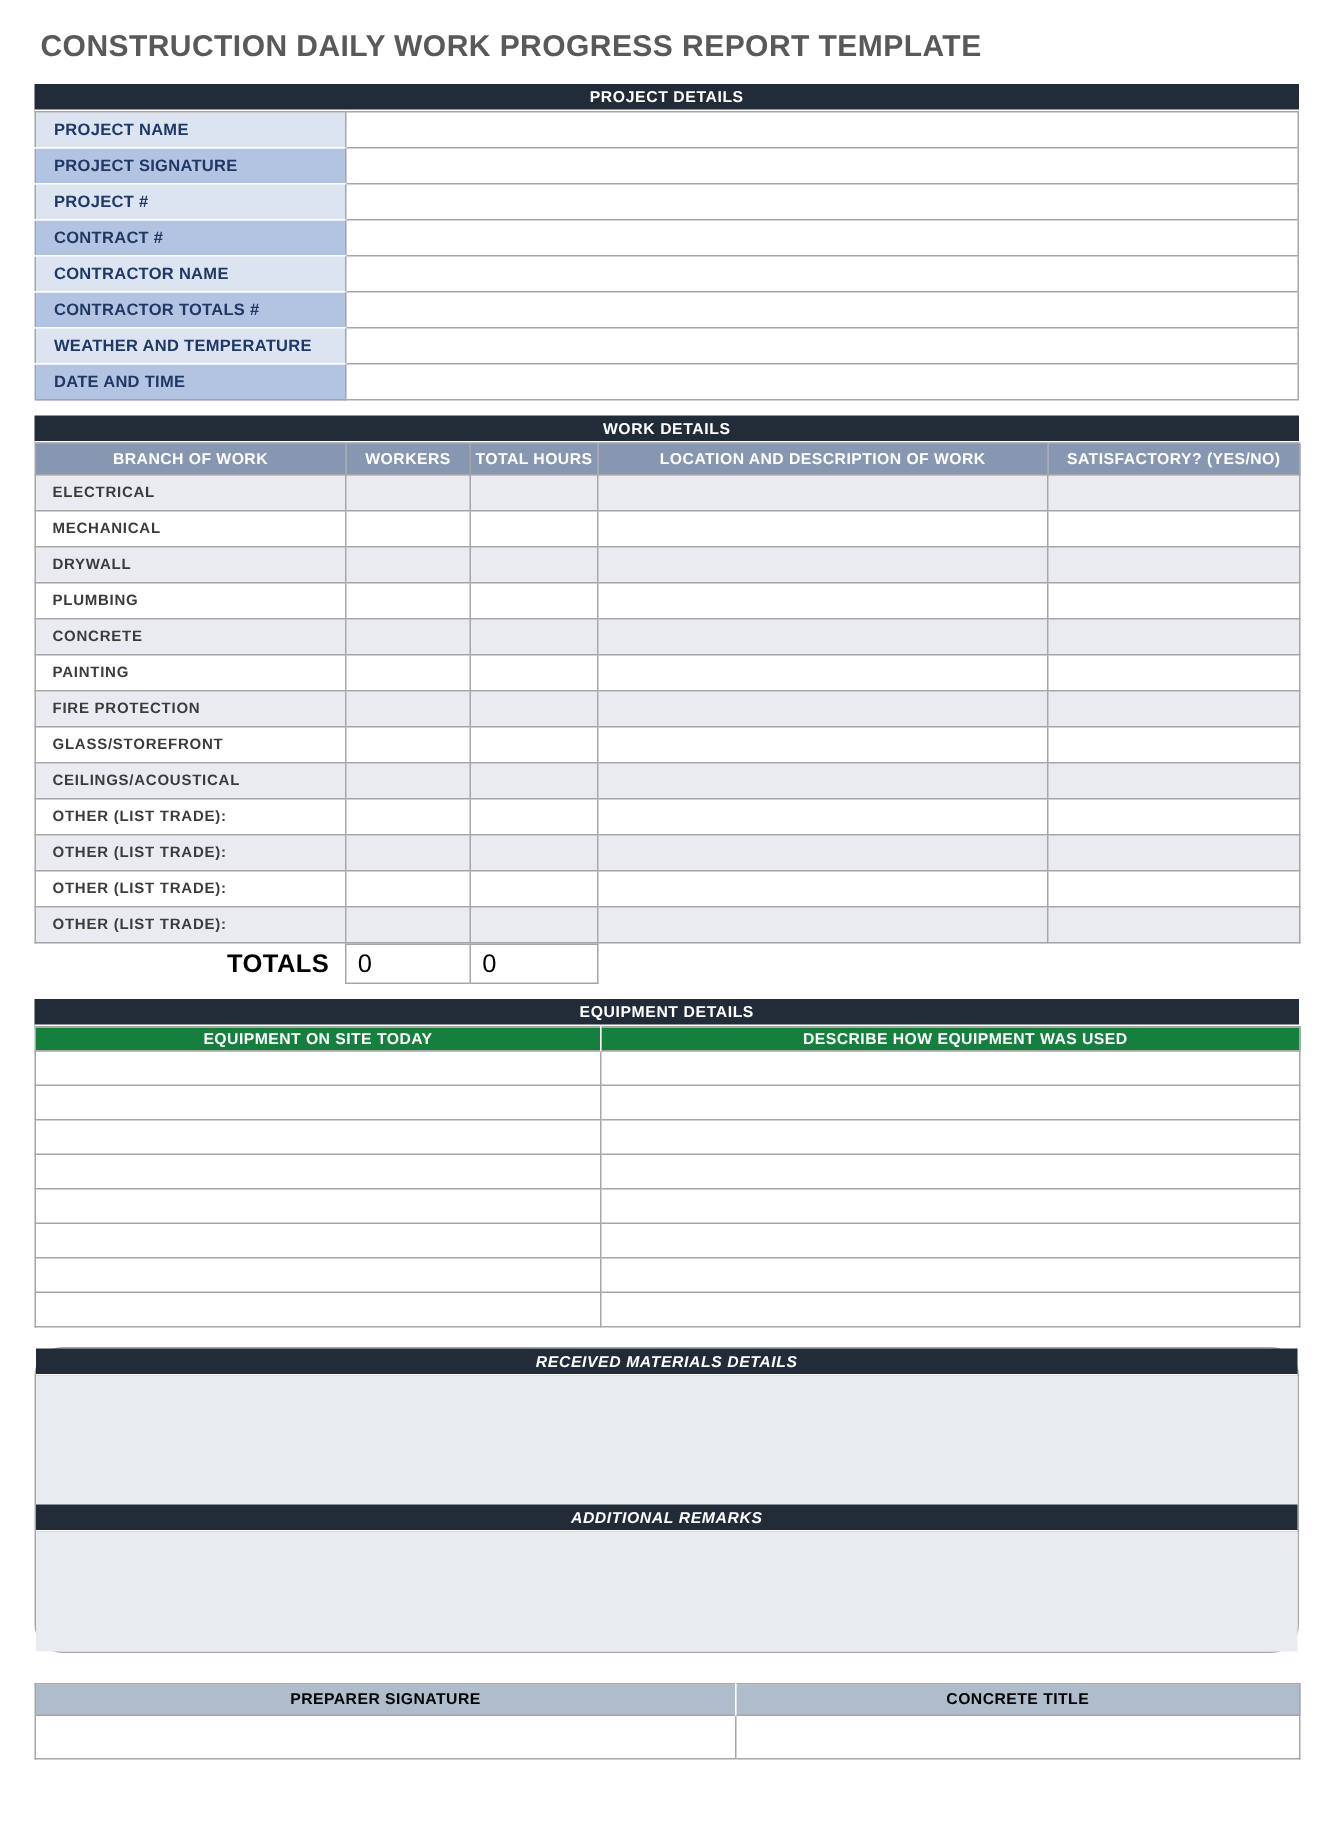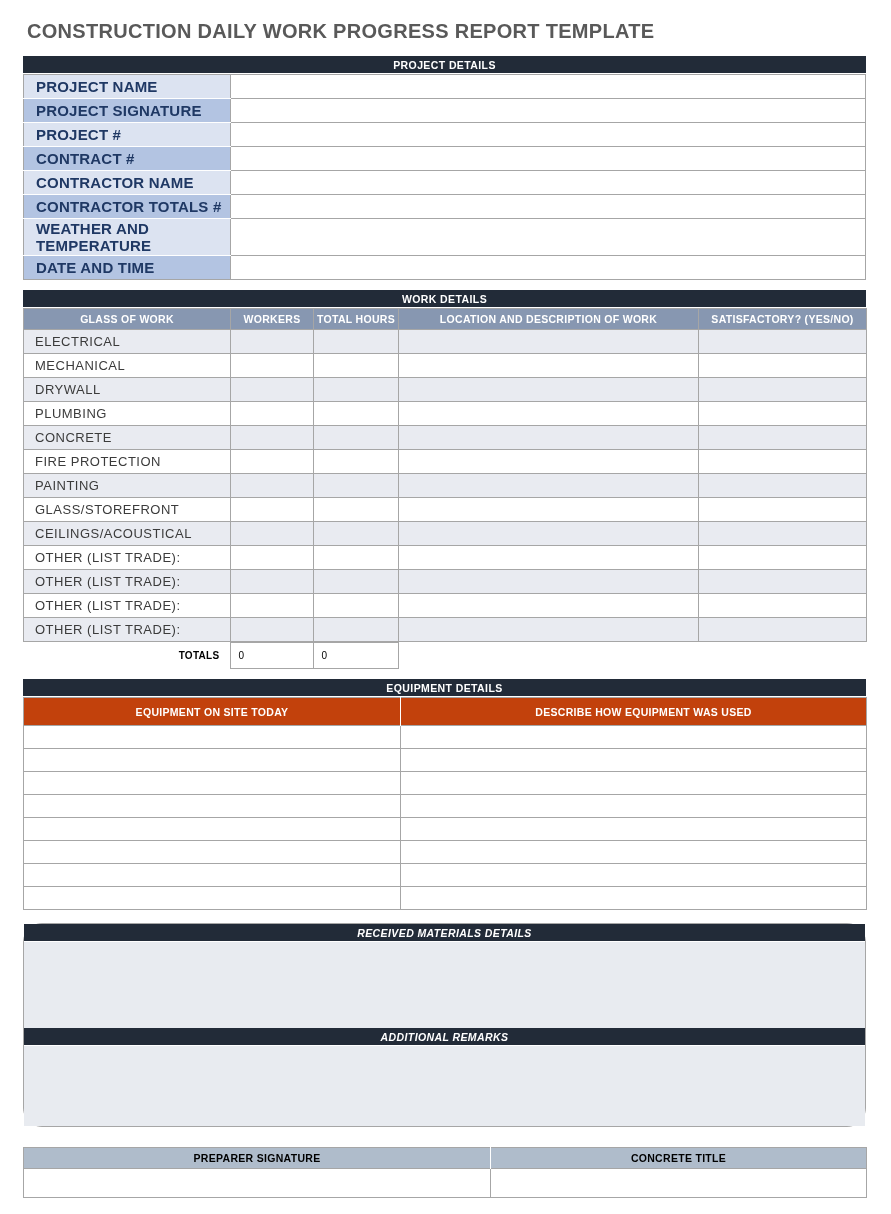--- a/index.html
+++ b/index.html
@@ -38,21 +38,21 @@
 
   
   .pd-table { border: 1px solid #A6A6A6; }
   .pd-table td { height: 24px; }
   .pd-label {
     width: 207px;
     border-bottom: 1px solid #ffffff;
     border-right: 1px solid #A6A6A6;
     color: #1F3864;
     font-weight: bold;
-    font-size: 15px;
+    font-size: 11px;
     letter-spacing: 0.2px;
     padding-left: 12px;
   }
   .pd-table tr:nth-child(odd) .pd-label { background: #DCE3F1; }
   .pd-table tr:nth-child(even) .pd-label { background: #B3C4E2; }
   .pd-table tr:last-child .pd-label { border-bottom: 1px solid #A6A6A6; }
   .pd-value { background: #ffffff; border-bottom: 1px solid #A6A6A6; }
 
   
   .gap10 { margin-top: 10px; }
@@ -68,49 +68,50 @@
     letter-spacing: 0.3px;
     height: 21px;
     border: 1px solid #A6A6A6;
     border-top: none;
     text-align: center;
   }
   .wd-table td { height: 24px; border: 1px solid #A6A6A6; }
   .wd-body tr:nth-child(odd) td { background: #E9EBF1; }
   .wd-body tr:nth-child(even) td { background: #ffffff; }
   .wd-branch {
-    font-size: 13px;
+    font-size: 10px;
     color: #3b3b3b;
     letter-spacing: 0.5px;
     padding-left: 11px;
+    font-weight: bold;
   }
 
   .totals-table { width: 843px; margin-top: 0; }
-  .totals-table td { height: 26px; font-size: 10px; }
+  .totals-table td { height: 26px; font-size: 17px; }
   .totals-label {
     width: 207px;
     text-align: right;
     font-weight: bold;
     padding-right: 10px;
     letter-spacing: 0.3px;
   }
   .totals-val { border: 1px solid #A6A6A6; padding-left: 8px; letter-spacing: 0.3px; }
   .tv-workers { width: 83px; }
   .tv-hours { width: 85px; }
   .totals-rest { border: none; }
 
   
   .eq-table { border: 1px solid #A6A6A6; }
   .eq-table th {
-    background: #c2410c;
+    background: #15803d;
     color: #ffffff;
     font-size: 10.5px;
     font-weight: bold;
     letter-spacing: 0.3px;
-    height: 28px;
+    height: 16px;
     text-align: center;
   }
   .eq-table th + th { border-left: 1px solid #ffffff; padding-left: 21px; }
   .eq-table td { height: 23px; background: #fff; border: 1px solid #A6A6A6; }
 
   
   .panel-box { border: 1px solid #A6A6A6; }
   .panel-body { background: #E8EBF0; }
   .materials-body { height: 86px; }
   .remarks-body { height: 80px; }
@@ -183,21 +184,21 @@
     <table class="wd-table">
       <colgroup>
         <col style="width:207px">
           <col style="width:83px">
           <col style="width:85px">
           <col style="width:300px">
           <col style="width:168px">
       </colgroup>
       <thead>
         <tr>
-          <th>GLASS OF WORK</th>
+          <th>BRANCH OF WORK</th>
           <th>WORKERS</th>
           <th>TOTAL HOURS</th>
           <th>LOCATION AND DESCRIPTION OF WORK</th>
           <th>SATISFACTORY? (YES/NO)</th>
         </tr>
       </thead>
       <tbody class="wd-body">
         <tr>
           <td class="wd-branch">ELECTRICAL</td>
           <td></td>
@@ -227,28 +228,28 @@
           <td></td>
         </tr>
         <tr>
           <td class="wd-branch">CONCRETE</td>
           <td></td>
           <td></td>
           <td></td>
           <td></td>
         </tr>
         <tr>
+          <td class="wd-branch">PAINTING</td>
+          <td></td>
+          <td></td>
+          <td></td>
+          <td></td>
+        </tr>
+        <tr>
           <td class="wd-branch">FIRE PROTECTION</td>
-          <td></td>
-          <td></td>
-          <td></td>
-          <td></td>
-        </tr>
-        <tr>
-          <td class="wd-branch">PAINTING</td>
           <td></td>
           <td></td>
           <td></td>
           <td></td>
         </tr>
         <tr>
           <td class="wd-branch">GLASS/STOREFRONT</td>
           <td></td>
           <td></td>
           <td></td>

